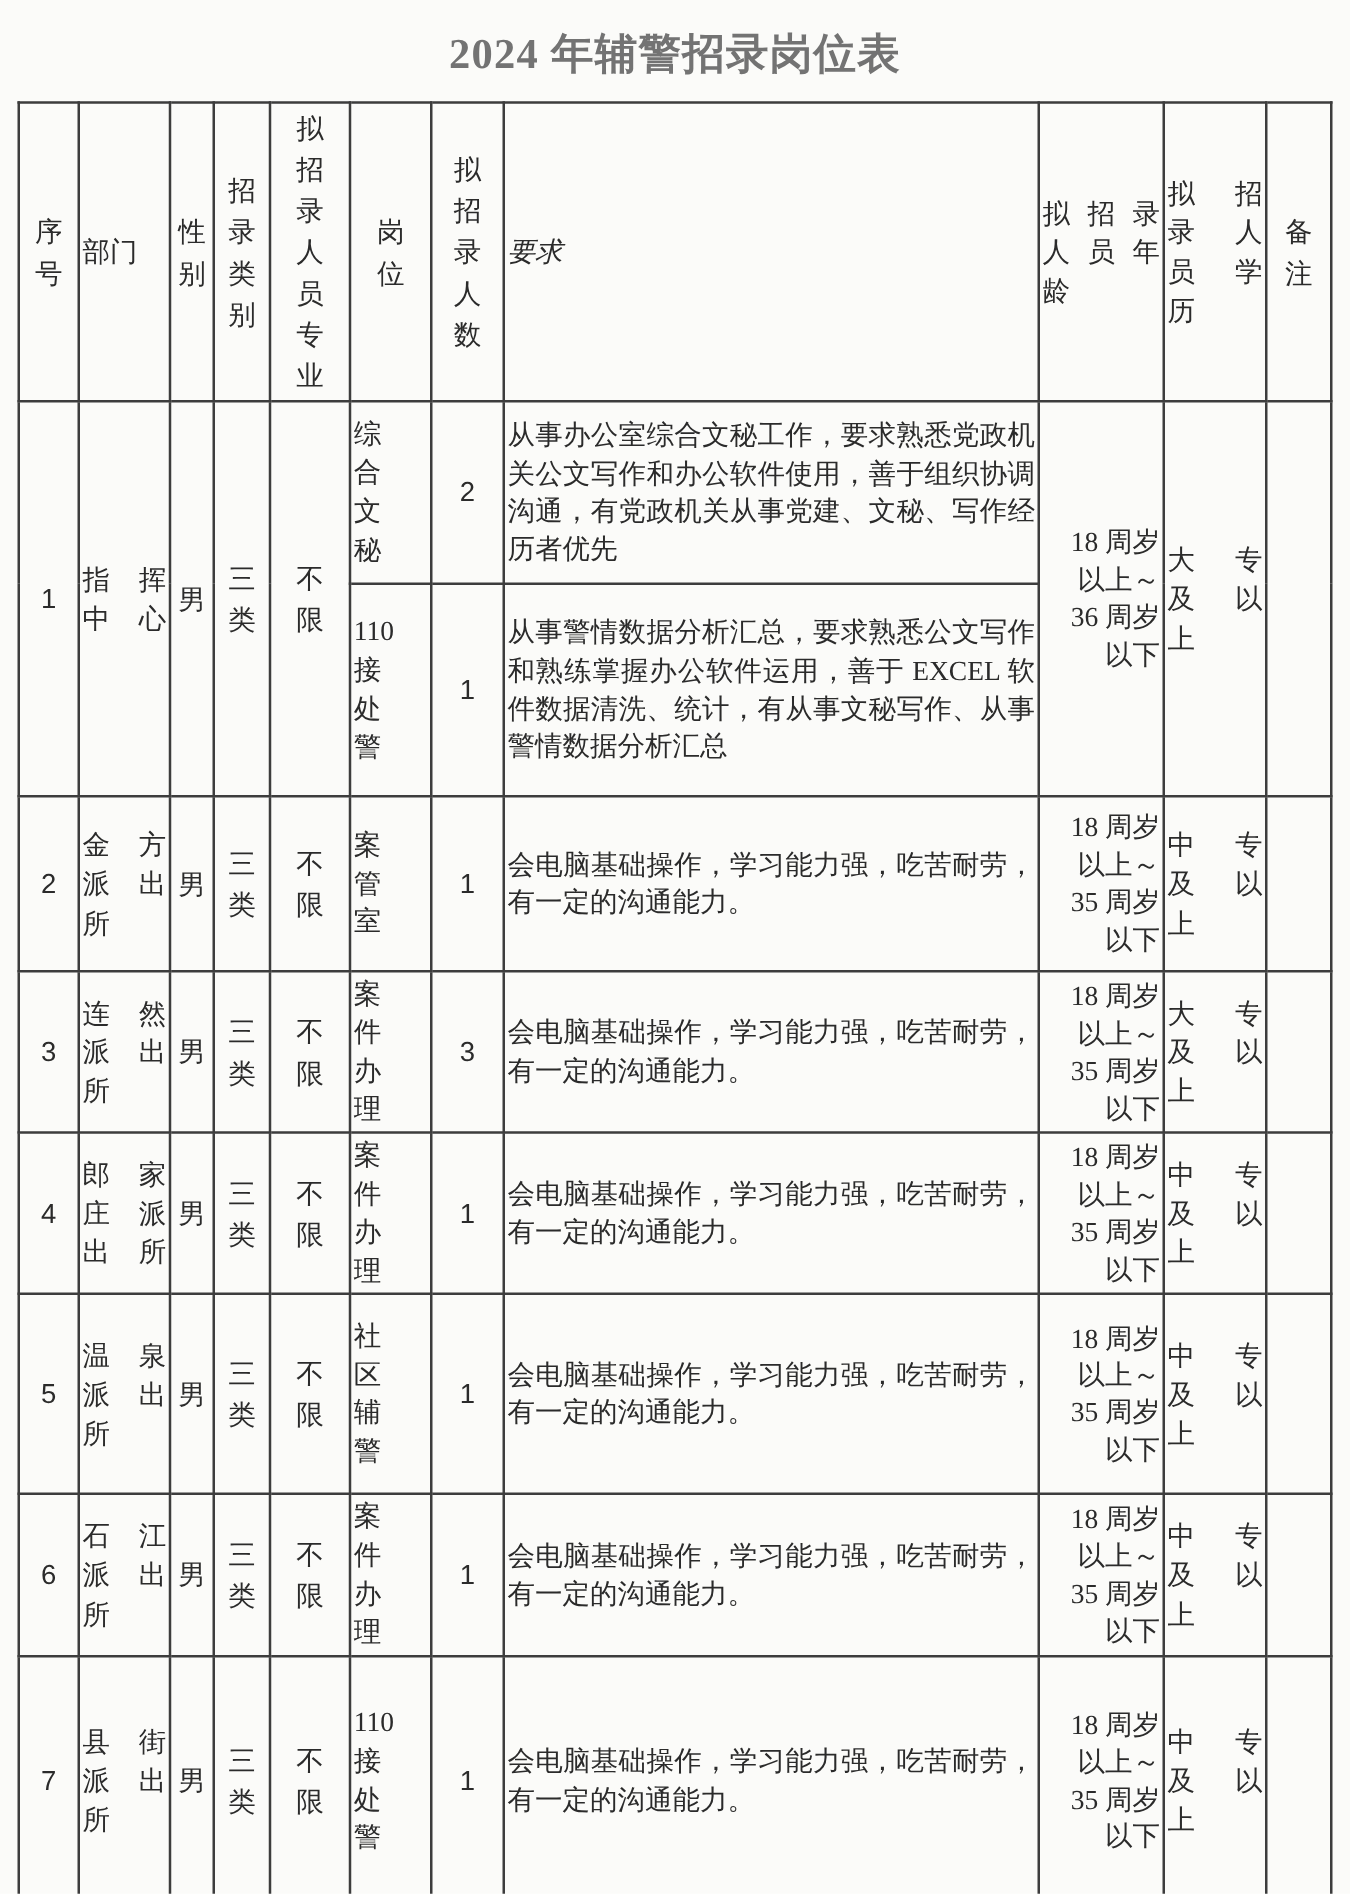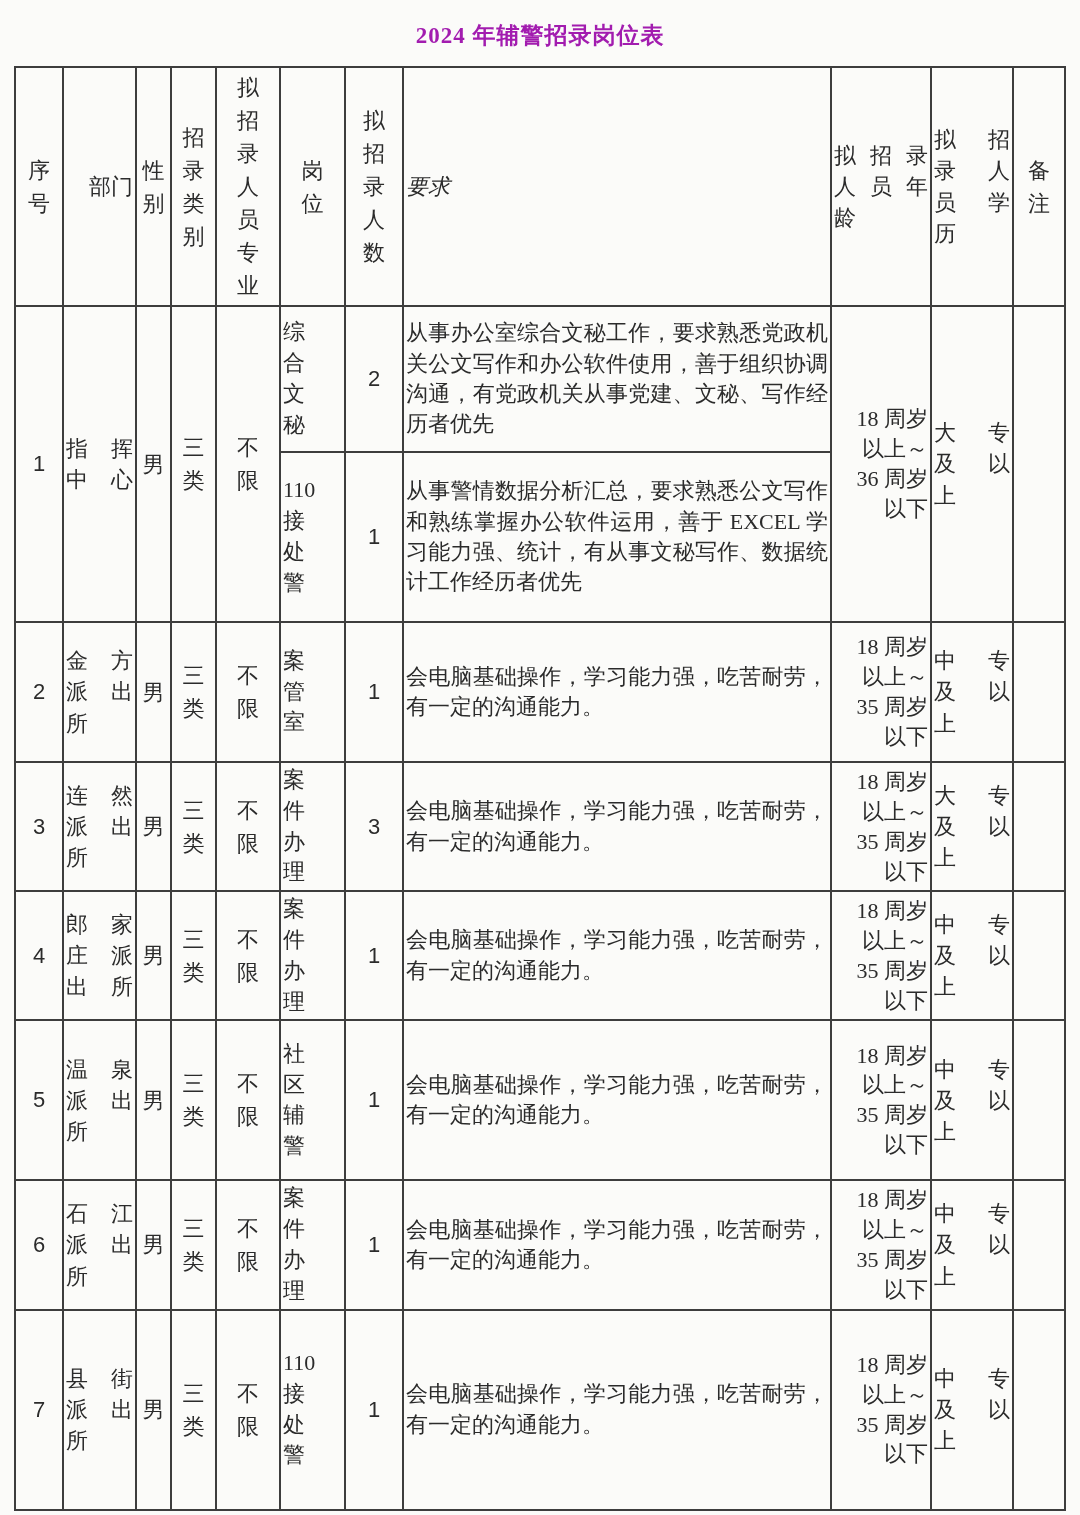--- a/index.html
+++ b/index.html
@@ -10,24 +10,24 @@
     background: #fbfbf9;
     color: #2b2b2b;
     font-family: "Liberation Serif", "DejaVu Serif", serif;
     overflow: hidden;
     box-sizing: border-box;
   }
   .title {
     margin: 0;
     padding-top: 20px;
     text-align: center;
-    font-size: 23px;
+    font-size: 34px;
     font-weight: 700;
     letter-spacing: 1px;
-    color: #a21caf;
+    color: #737373;
   }
   table.sheet {
     border-collapse: collapse;
     table-layout: fixed;
     width: 1050px;
     margin: 15px auto 0 auto;
   }
   table.sheet td, table.sheet th {
     border: 2px solid #3d3d3d;
     font-weight: normal;
@@ -58,21 +58,21 @@
   
   .req {
     text-align: justify;
     font-size: 24px;
     line-height: 1.38;
     padding: 8px 14px 8px 16px;
   }
   
   .age { white-space: pre-line; text-align: right; line-height: 1.36; padding-left: 12px; font-size: 22px; }
   
-  .hc { text-align: right; }
+  .hc { text-align: left; }
   .hl { text-align: left; padding-left: 16px; font-style: italic; }
 </style>
 </head>
 <body>
 
 <div class="page">
   <h1 class="title">2024 年辅警招录岗位表</h1>
 
   <table class="sheet">
     <colgroup>
@@ -150,21 +150,21 @@
 上</td>
       <td class="vc" rowspan="2"></td>
     </tr>
 
     <tr style="height:170px">
       <td class="pos">110
 接
 处
 警</td>
       <td class="num">1</td>
-      <td class="req">从事警情数据分析汇总，要求熟悉公文写作和熟练掌握办公软件运用，善于 EXCEL 学习能力强、统计，有从事文秘写作、数据统计工作经历者优先</td>
+      <td class="req">从事警情数据分析汇总，要求熟悉公文写作和熟练掌握办公软件运用，善于 EXCEL 软件数据清洗、统计，有从事文秘写作、从事警情数据分析汇总</td>
     </tr>
 
     <tr style="height:140px">
       <td class="num">2</td>
       <td class="jc">金方
 派出
 所</td>
       <td class="vc">男</td>
       <td class="vc">三
 类</td>

